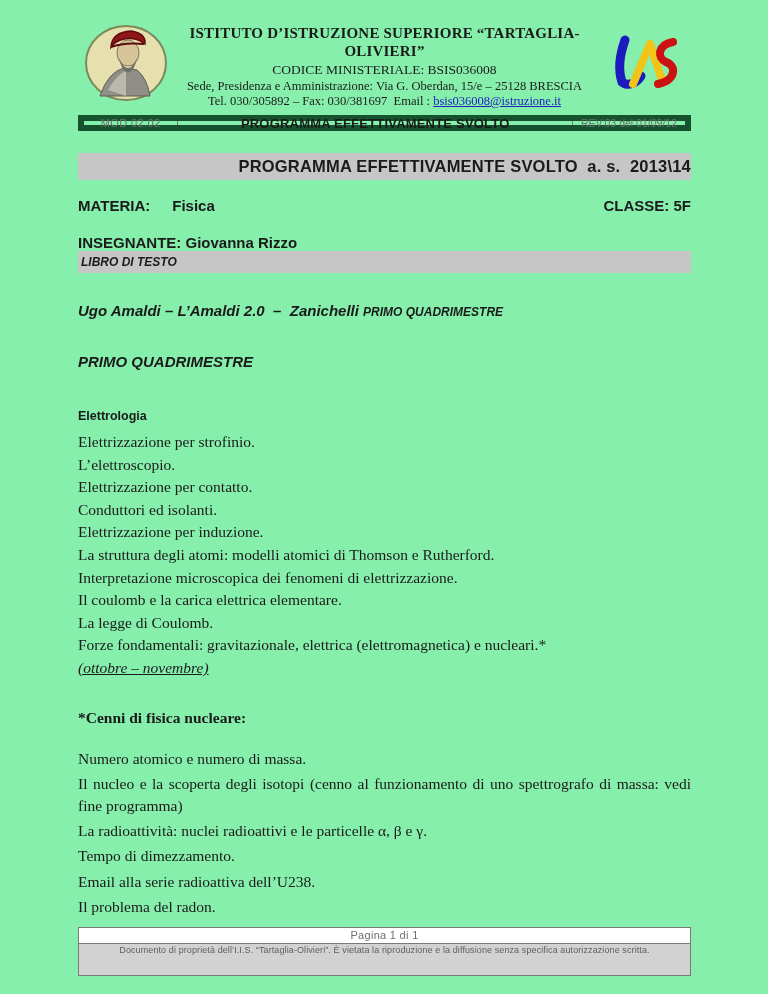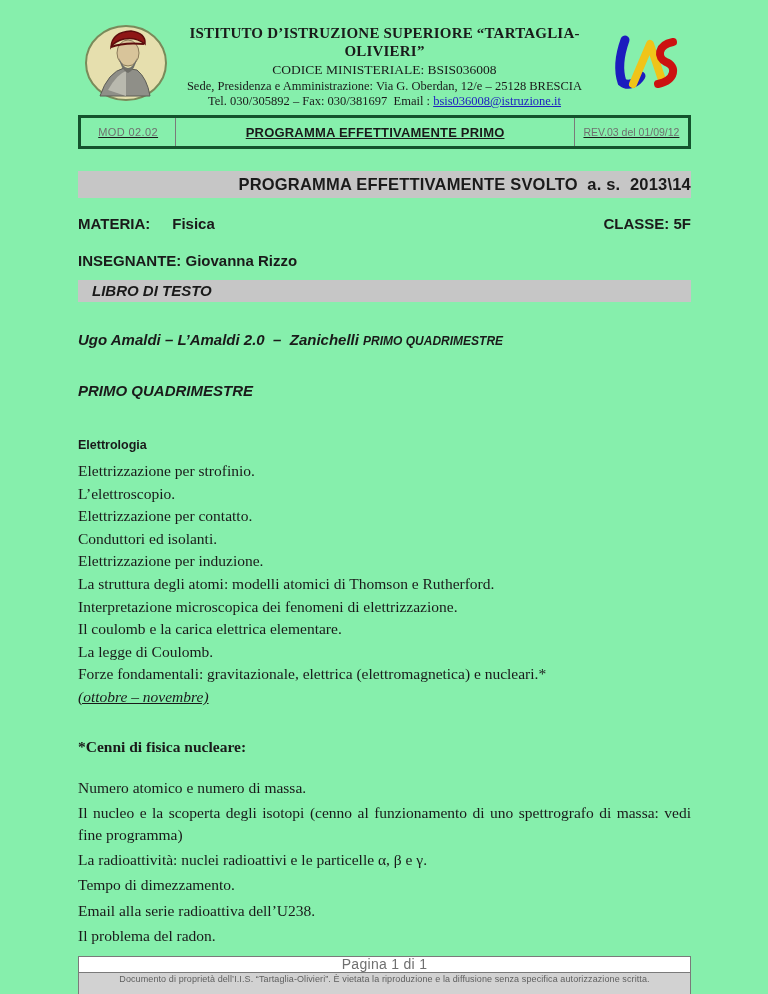--- a/index.html
+++ b/index.html
@@ -21,23 +21,22 @@
   .logo-right { width: 95px; flex: 0 0 95px; display: flex; justify-content: center; padding-top: 8px; }
   .header-center { flex: 1 1 auto; text-align: center; font-family: "Liberation Serif", serif; }
   .inst-name { font-weight: bold; font-size: 15px; line-height: 18px; max-width: 412px; margin: 0 auto; letter-spacing: .2px; }
   .inst-code { font-size: 13.5px; line-height: 17px; margin-top: 1px; }
   .inst-addr { font-size: 12.5px; line-height: 15px; margin-top: 1px; }
   .inst-contacts { font-size: 12.5px; line-height: 15px; white-space: pre-wrap; }
   .email-link { color: #2020c0; text-decoration: underline; cursor: pointer; }
 
   .doc-row {
     display: flex; margin-top: 6px;
-    border: 3px solid #14532d;
-    height: 34px;
-    text-decoration: underline;
+    border: 6px solid #14532d;
+    height: 16px;
   }
   .doc-row .cell {
     display: flex; align-items: center; justify-content: center;
     height: 100%;
   }
   .doc-row .cell-mod { flex: 0 0 15.7%; color: #6f6f6f; font-size: 11px; border-right: 1px solid #7a7a7a; letter-spacing: .4px; }
   .doc-row .cell-title { flex: 1 1 auto; font-weight: bold; font-size: 13px; letter-spacing: .2px; }
   .doc-row .cell-rev { flex: 0 0 18.8%; color: #6f6f6f; font-size: 10.5px; border-left: 1px solid #7a7a7a; }
 
   
@@ -48,23 +47,23 @@
   .title-bar {
     margin-top: 22px; height: 27px; background: #c6c6c6;
     text-align: right; font-weight: bold; font-size: 16.5px; line-height: 27px;
     white-space: pre; letter-spacing: .2px;
   }
   .materia-row { display: flex; justify-content: space-between; margin-top: 17px; font-weight: bold; font-size: 15px; }
   .materia-label { white-space: pre; }
   .materia-value { margin-left: 22px; }
   .insegnante { margin-top: 20px; font-weight: bold; font-size: 15px; }
   .libro-bar {
-    margin-top: 11px; height: 22px; background: #c6c6c6;
-    font-weight: bold; font-style: italic; font-size: 15px; line-height: 22px;
-    padding-left: 14px;
+    height: 22px; background: #c6c6c6;
+    font-weight: bold; font-style: italic; font-size: 12px; line-height: 22px;
+    padding-left: 3px;
   }
   .book-line { margin-top: 29px; font-weight: bold; font-style: italic; }
   .book-main { font-size: 15px; white-space: pre; }
   .book-small { font-size: 12px; white-space: pre; }
   .term-heading { margin-top: 33px; font-weight: bold; font-style: italic; font-size: 15px; }
   .sec1-heading { margin-top: 39px; font-weight: bold; font-size: 12.5px; }
 
   .body-lines { margin-top: 8px; font-family: "Liberation Serif", serif; }
   .body-line { font-size: 15.5px; line-height: 22.6px; }
   .sec2-lines .body-line { margin-bottom: 2.5px; text-align: justify; }
@@ -72,21 +71,21 @@
     font-family: "Liberation Serif", serif; font-size: 15.5px; line-height: 22.6px;
     font-style: italic; text-decoration: underline;
   }
   .sec2-heading { margin-top: 29px; font-family: "Liberation Serif", serif; font-weight: bold; font-size: 15.5px; }
   .sec2-lines { margin-top: 21px; }
 
   
   .footer-box { margin-top: 9px; border: 1px solid #7a7a7a; }
   .footer-row1 {
     height: 15px; background: #ffffff; text-align: center;
-    font-size: 14px; line-height: 15px; color: #6f6f6f; letter-spacing: .3px;
+    font-size: 11px; line-height: 15px; color: #6f6f6f; letter-spacing: .3px;
   }
   .footer-row2 {
     height: 32px; background: #d2d2d2; border-top: 1px solid #7a7a7a; text-align: center;
     font-size: 9px; line-height: 13px; color: #5f5f5f; letter-spacing: .1px;
   }
 </style>
 </head>
 <body>
 
 <div class="page">
@@ -102,36 +101,36 @@
           <ellipse cx="44" cy="29" rx="11" ry="13" fill="#d8c49a" stroke="#8a7a5a" stroke-width="1"></ellipse>
           <path d="M35 34 Q44 54 53 34 Q51 46 44 49 Q37 46 35 34" fill="#6f6f68"></path>
           <path d="M27 23 Q28 8 47 7 Q62 9 61 20 Q52 13 40 15 Q31 17 27 23 Z" fill="#8e1616" stroke="#5d0d0d" stroke-width="1.5"></path>
           <path d="M27 23 Q40 18 60 20" stroke="#5d0d0d" stroke-width="2" fill="none"></path>
         </svg>
       </div>
 
       <div class="header-center">
         <div class="inst-name">ISTITUTO D’ISTRUZIONE SUPERIORE “TARTAGLIA-OLIVIERI”</div>
         <div class="inst-code">CODICE MINISTERIALE: BSIS036008</div>
-        <div class="inst-addr">Sede, Presidenza e Amministrazione: Via G. Oberdan, 12/e – 25128 BRESCIA</div>
+        <div class="inst-addr">Sede, Presidenza e Amministrazione: Via G. Oberdan, 15/e – 25128 BRESCIA</div>
         <div class="inst-contacts"><span>Tel. 030/305892 – Fax: 030/381697  Email : </span><a class="email-link">bsis036008@istruzione.it</a></div>
       </div>
 
       <div class="logo-right">
         <svg class="las-svg" width="82" height="62" viewBox="0 0 82 62">
           <path d="M22 8 C17 22 15 38 19 50 C25 55 34 51 38 44" stroke="#1c1cbe" stroke-width="9" fill="none" stroke-linecap="round"></path>
           <path d="M30 52 L47 12 L59 48" stroke="#f0c419" stroke-width="8" fill="none" stroke-linecap="round" stroke-linejoin="round"></path>
           <path d="M70 10 C54 13 54 26 63 30 C74 34 73 48 55 52" stroke="#cc1111" stroke-width="8" fill="none" stroke-linecap="round"></path>
         </svg>
       </div>
     </div>
 
     <div class="doc-row">
       <div class="cell cell-mod">MOD 02.02</div>
-      <div class="cell cell-title">PROGRAMMA EFFETTIVAMENTE PRIMO</div>
+      <div class="cell cell-title">PROGRAMMA EFFETTIVAMENTE SVOLTO</div>
       <div class="cell cell-rev">REV.03 del 01/09/12</div>
     </div>
 
     <div class="title-bar">PROGRAMMA EFFETTIVAMENTE SVOLTO  a. s.  2013\14</div>
 
     <div class="materia-row">
       <div class="materia">
         <span class="materia-label">MATERIA:</span><span class="materia-value">Fisica</span>
       </div>
       <div class="classe">CLASSE: 5F</div>

